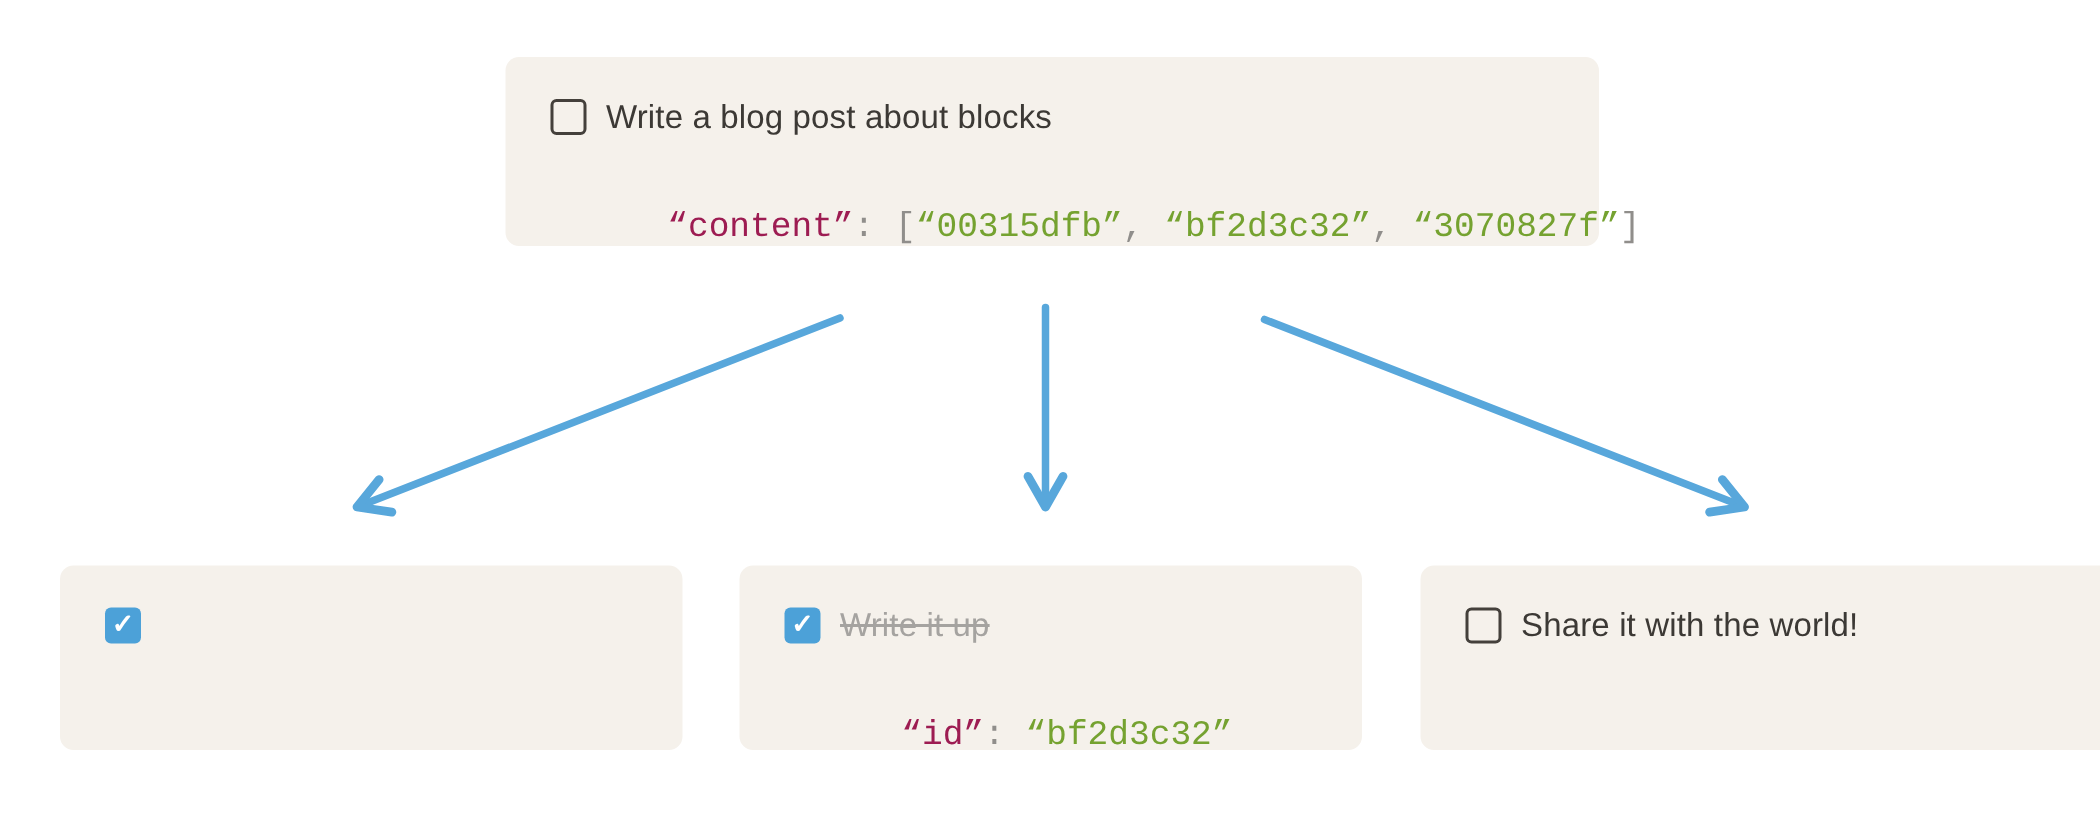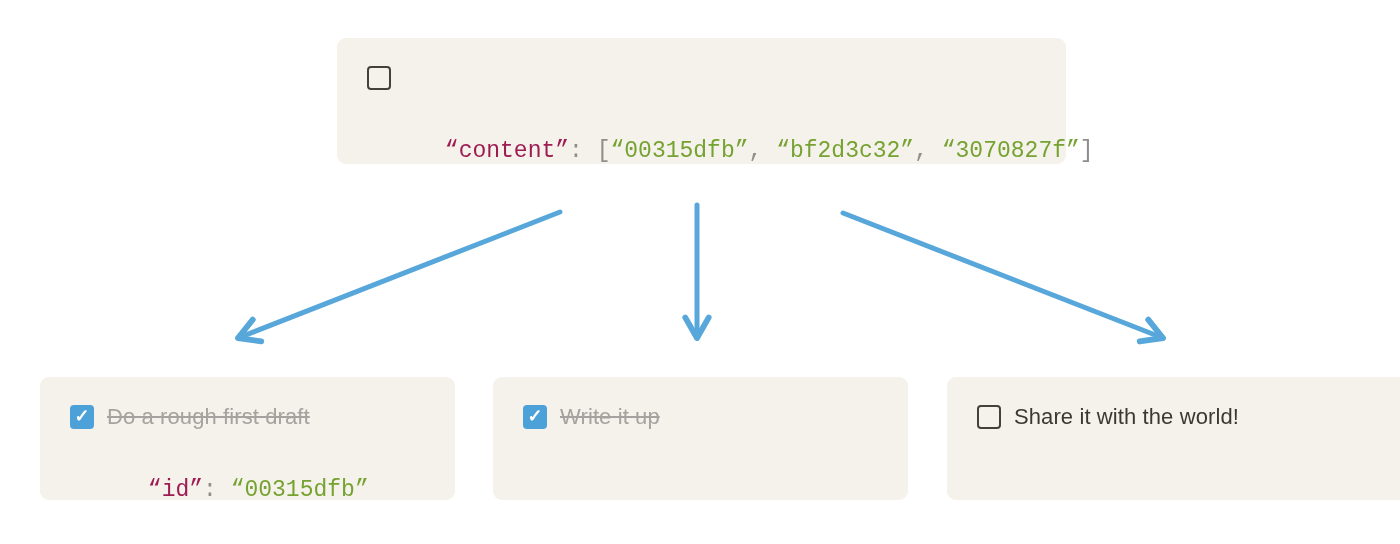--- a/index.html
+++ b/index.html
@@ -110,20 +110,21 @@
 </head>
 <body>
 
 <div class="canvas">
 
   <div class="card card-parent">
     <div class="task-row">
       <span class="checkbox unchecked">
           <span class="checkmark"></span>
         </span>
+      <span class="task-label">Write a blog post about blocks</span>
     </div>
     <div class="code-row">
       <span class="tok-key">“content”</span><span class="tok-punct">: </span><span class="tok-punct">[</span><span class="tok-val">“00315dfb”</span><span class="tok-punct">, </span><span class="tok-val">“bf2d3c32”</span><span class="tok-punct">, </span><span class="tok-val">“3070827f”</span><span class="tok-punct">]</span>
     </div>
   </div>
 
   <svg class="arrows-layer" viewBox="0 0 1400 544" xmlns="http://www.w3.org/2000/svg">
     <defs>
       <marker id="arrowhead" viewBox="0 0 12 12" refX="9" refY="6" markerWidth="7" markerHeight="7" orient="auto" markerUnits="strokeWidth">
         <path class="arrowhead-glyph" d="M2,2 L9,6 L2,10"></path>
@@ -132,33 +133,32 @@
     <path class="arrow-line" d="M560,212 L238,338" marker-end="url(#arrowhead)"></path>
     <path class="arrow-line" d="M697,205 L697,338" marker-end="url(#arrowhead)"></path>
     <path class="arrow-line" d="M843,213 L1163,338" marker-end="url(#arrowhead)"></path>
   </svg>
 
   <div class="card card-child-1">
     <div class="task-row">
       <span class="checkbox checked">
           <span class="checkmark">✓</span>
         </span>
-      <span class="task-label done">Do a rough first draft</span>
-    </div>
-    <div class="code-row">
-      <span class="tok-key">“id”</span><span class="tok-punct">: </span><span class="tok-val">“00315dfb”</span>
     </div>
   </div>
 
   <div class="card card-child-2">
     <div class="task-row">
       <span class="checkbox checked">
           <span class="checkmark">✓</span>
         </span>
       <span class="task-label done">Write it up</span>
+    </div>
+    <div class="code-row">
+      <span class="tok-key">“id”</span><span class="tok-punct">: </span><span class="tok-val">“bf2d3c32”</span>
     </div>
   </div>
 
   <div class="card card-child-3">
     <div class="task-row">
       <span class="checkbox unchecked">
           <span class="checkmark"></span>
         </span>
       <span class="task-label">Share it with the world!</span>
     </div>

